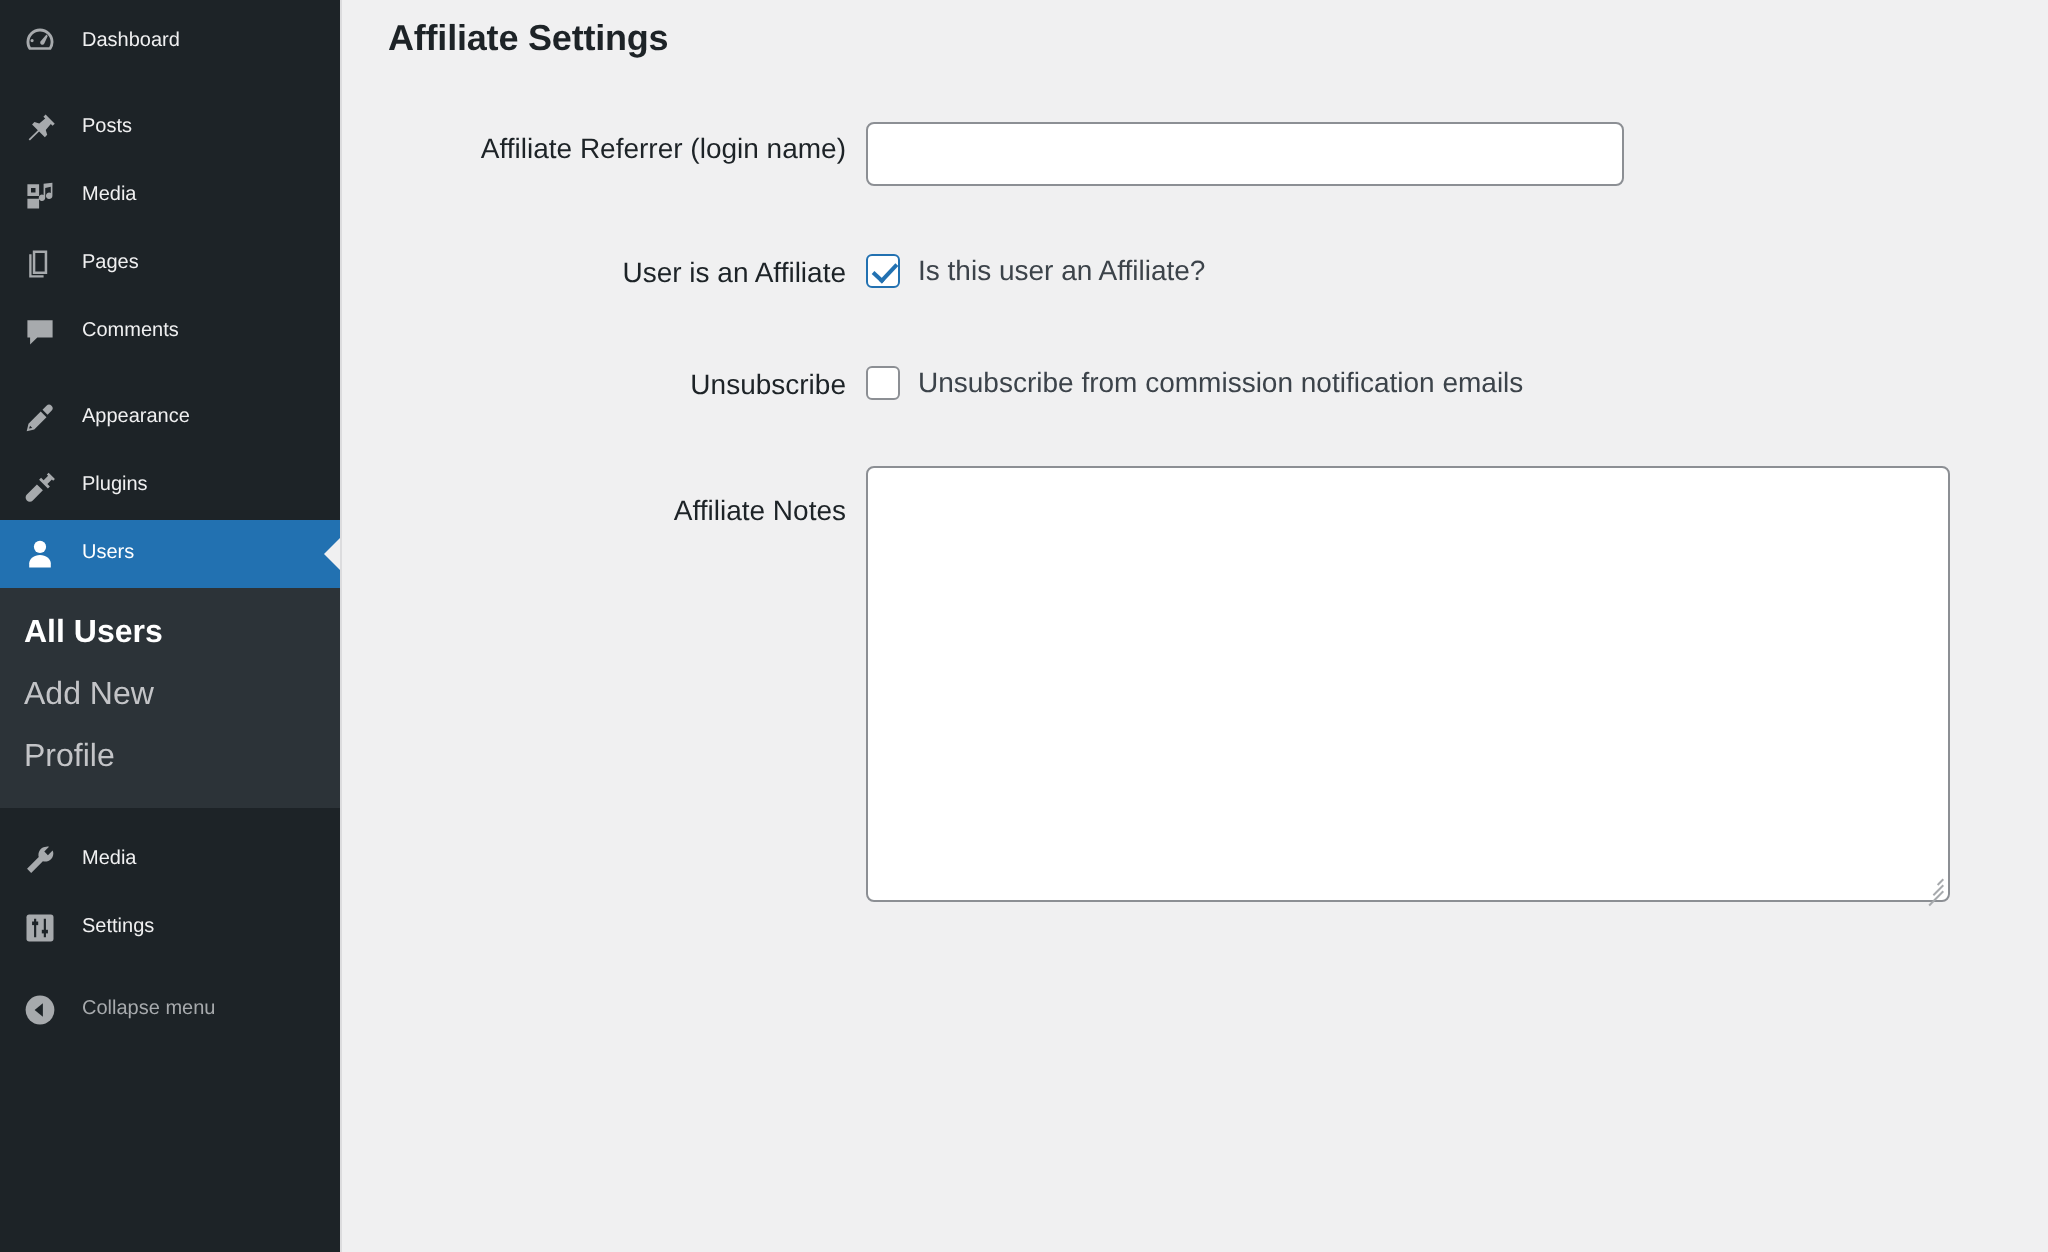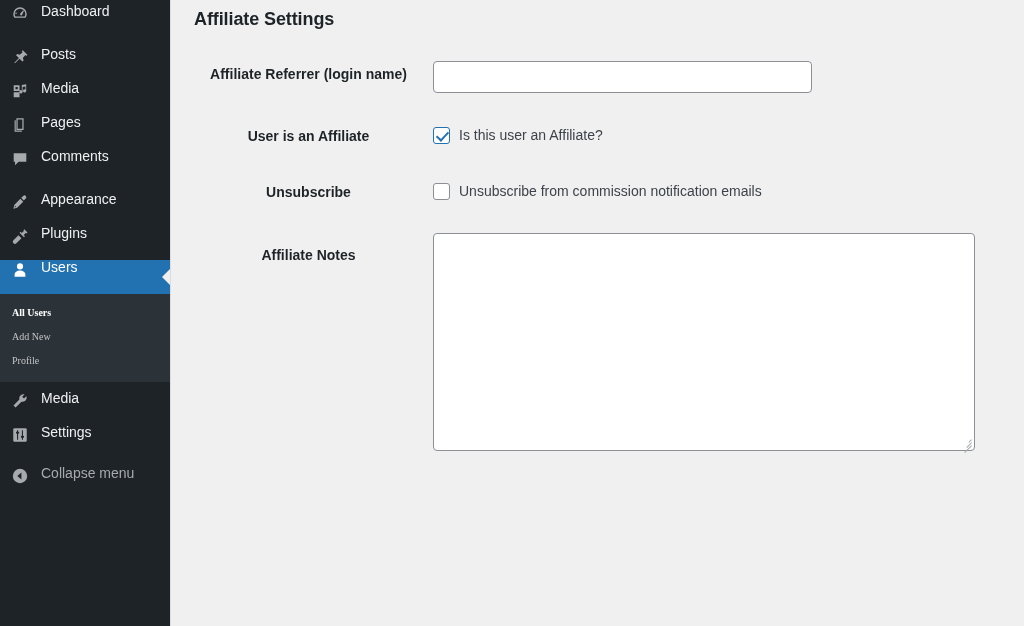--- a/index.html
+++ b/index.html
@@ -23,25 +23,26 @@
     height: 626px;
     background: #1d2327;
     color: #f0f0f1;
     position: relative;
     padding-top: 4px;
     border-right: 1px solid #dcdcde;
   }
 
   .menu-item {
     display: flex;
+    align-items: center;
     height: 34px;
     padding-left: 10px;
     position: relative;
     cursor: pointer;
-    font-size: 14px;
+    font-size: 10px;
     color: #f0f0f1;
   }
   .menu-item .mi-label {
     margin-left: 11px;
     line-height: 1;
     white-space: nowrap;
   }
 
   .menu-item.gap-above { margin-top: 9px; }
 
@@ -75,25 +76,24 @@
     border-color: transparent #f0f0f1 transparent transparent;
   }
 
   .submenu {
     background: #2c3338;
     padding: 7px 0 9px 0;
   }
   .submenu-item {
     display: block;
     padding: 6px 0 6px 12px;
-    font-size: 10px;
+    font-size: 16px;
     color: #c3c4c7;
     cursor: pointer;
     line-height: 1.2;
-    font-family: Liberation Serif, serif;
   }
   .submenu-item.current {
     color: #fff;
     font-weight: 700;
   }
 
   .collapse-row {
     margin-top: 7px;
   }
   .collapse-row .mi-label { color: #a7aaad; }
@@ -116,24 +116,24 @@
     letter-spacing: -0.1px;
   }
 
   .form-table {
     width: 100%;
     border-collapse: collapse;
     margin-top: 16px;
   }
   .form-table th {
     width: 239px;
-    text-align: center;
+    text-align: right;
     vertical-align: top;
     font-size: 14px;
-    font-weight: 700;
+    font-weight: 400;
     color: #1d2327;
     padding: 19px 10px 19px 0;
     line-height: 1.3;
     margin-left: 40px;
   }
   .form-table td {
     vertical-align: top;
     padding: 15px 10px 15px 0;
   }
 

